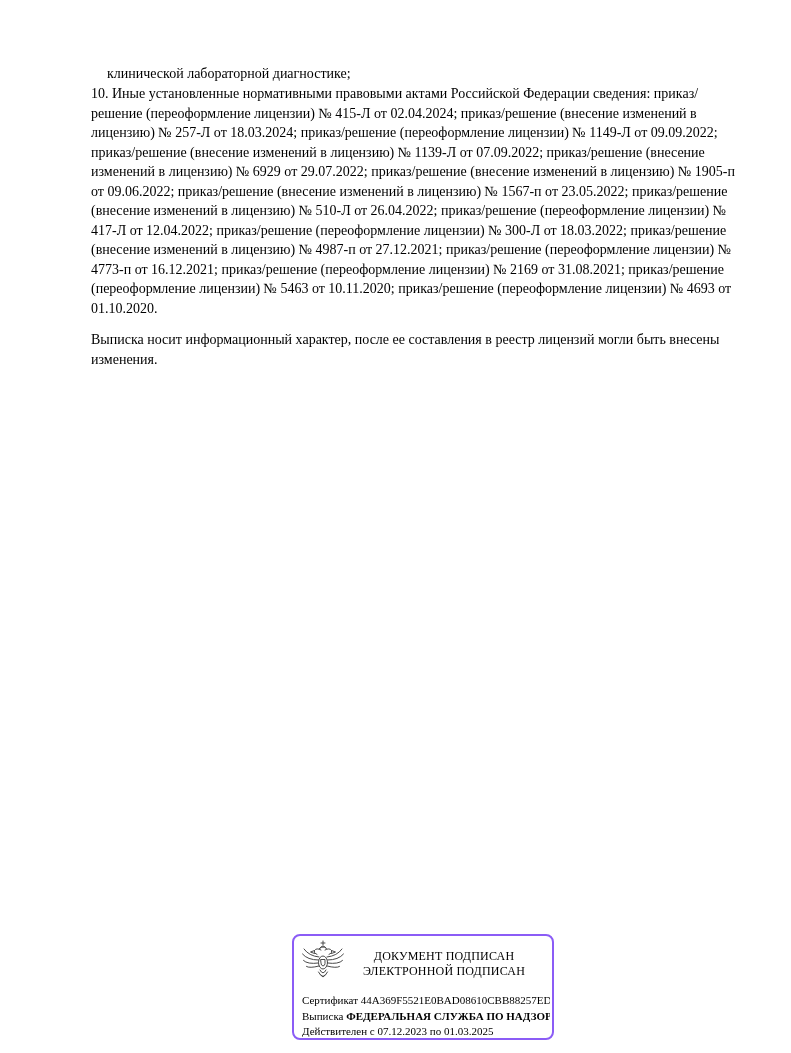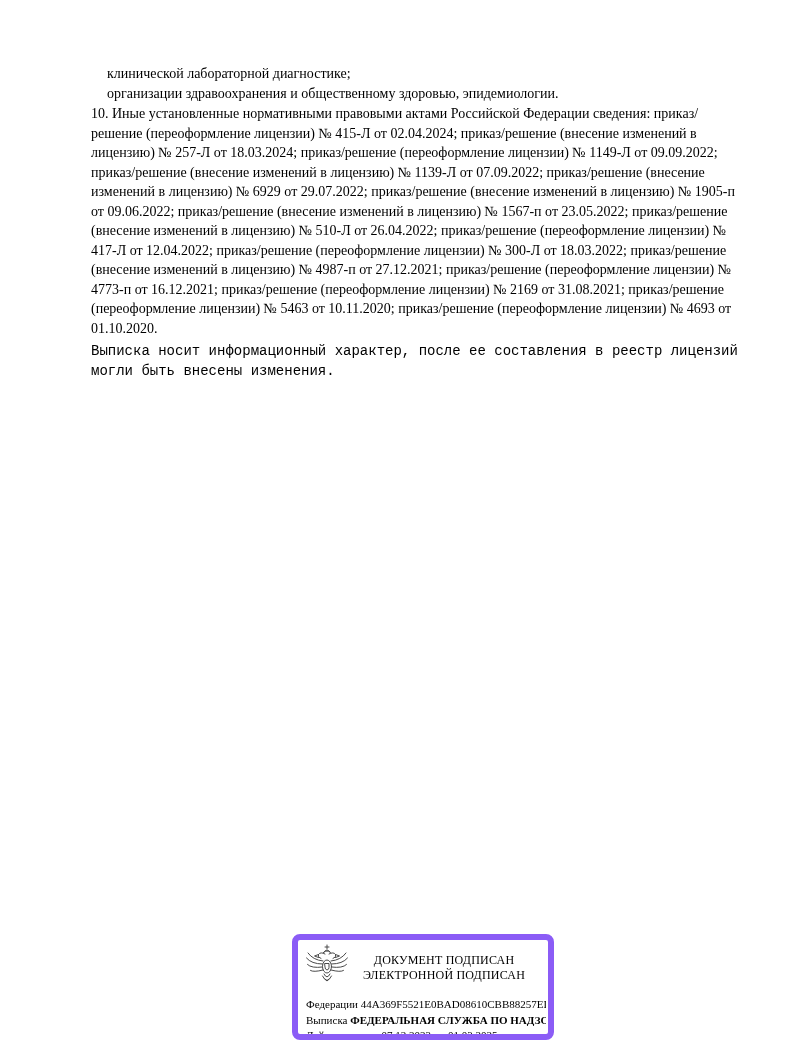--- a/index.html
+++ b/index.html
@@ -31,31 +31,31 @@
     font-size: 14px;
     line-height: 19.5px;
   }
   .list-continuation {
     padding-left: 16px;
     line-height: 20px;
   }
   .para { margin: 0; }
   .para-9 { margin-top: 22px; }
   .para-10 { }
-  .para-disclaimer { margin-top: 4px; font-family: Liberation Mono, monospace; }
+  .para-disclaimer { margin-top: 12px; }
 
   
   .stamp {
     position: absolute;
     left: 292px;
     top: 934px;
     width: 262px;
     height: 106px;
     box-sizing: border-box;
-    border: 6px solid #8b5cf6;
+    border: 2px solid #8b5cf6;
     border-radius: 8px;
     background: #ffffff;
     overflow: hidden;
   }
   .stamp-top {
     display: flex;
     align-items: center;
     padding: 4px 6px 0 6px;
   }
   .stamp-emblem {
@@ -83,21 +83,20 @@
 </style>
 </head>
 <body>
 
 <div class="page">
 
   <div class="body-text">
 
     <div class="list-continuation">
       <div>клинической лабораторной диагностике;</div>
-      <div>организации здравоохранения и общественному здоровью, эпидемиологии.</div>
     </div>
 
 
     <p class="para para-10">10. Иные установленные нормативными правовыми актами Российской Федерации сведения: приказ/решение (переоформление лицензии) № 415-Л от 02.04.2024; приказ/решение (внесение изменений в лицензию) № 257-Л от 18.03.2024; приказ/решение (переоформление лицензии) № 1149-Л от 09.09.2022; приказ/решение (внесение изменений в лицензию) № 1139-Л от 07.09.2022; приказ/решение (внесение изменений в лицензию) № 6929 от 29.07.2022; приказ/решение (внесение изменений в лицензию) № 1905-п от 09.06.2022; приказ/решение (внесение изменений в лицензию) № 1567-п от 23.05.2022; приказ/решение (внесение изменений в лицензию) № 510-Л от 26.04.2022; приказ/решение (переоформление лицензии) № 417-Л от 12.04.2022; приказ/решение (переоформление лицензии) № 300-Л от 18.03.2022; приказ/решение (внесение изменений в лицензию) № 4987-п от 27.12.2021; приказ/решение (переоформление лицензии) № 4773-п от 16.12.2021; приказ/решение (переоформление лицензии) № 2169 от 31.08.2021; приказ/решение (переоформление лицензии) № 5463 от 10.11.2020; приказ/решение (переоформление лицензии) № 4693 от 01.10.2020.</p>
 
     <p class="para para-disclaimer">Выписка носит информационный характер, после ее составления в реестр лицензий могли быть внесены изменения.</p>
 
   </div>
 
   <div class="stamp">
@@ -133,21 +132,21 @@
         <path d="M35 64 Q44 82 53 64"></path>
         <path d="M40 70 Q44 78 48 70"></path>
       </svg>
       <div class="stamp-title">
         <div>ДОКУМЕНТ ПОДПИСАН</div>
         <div>ЭЛЕКТРОННОЙ ПОДПИСАН</div>
       </div>
     </div>
     <div class="stamp-lines">
       <div class="stamp-line">
-        <span>Федерации </span>
+        <span>Сертификат </span>
         <span>44A369F5521E0BAD08610CBB88257ED3</span>
       </div>
       <div class="stamp-line">
         <span>Выписка </span>
         <span class="owner-value">ФЕДЕРАЛЬНАЯ СЛУЖБА ПО НАДЗОРУ В СФ</span>
       </div>
       <div class="stamp-line">Действителен с 07.12.2023 по 01.03.2025</div>
     </div>
   </div>
 

